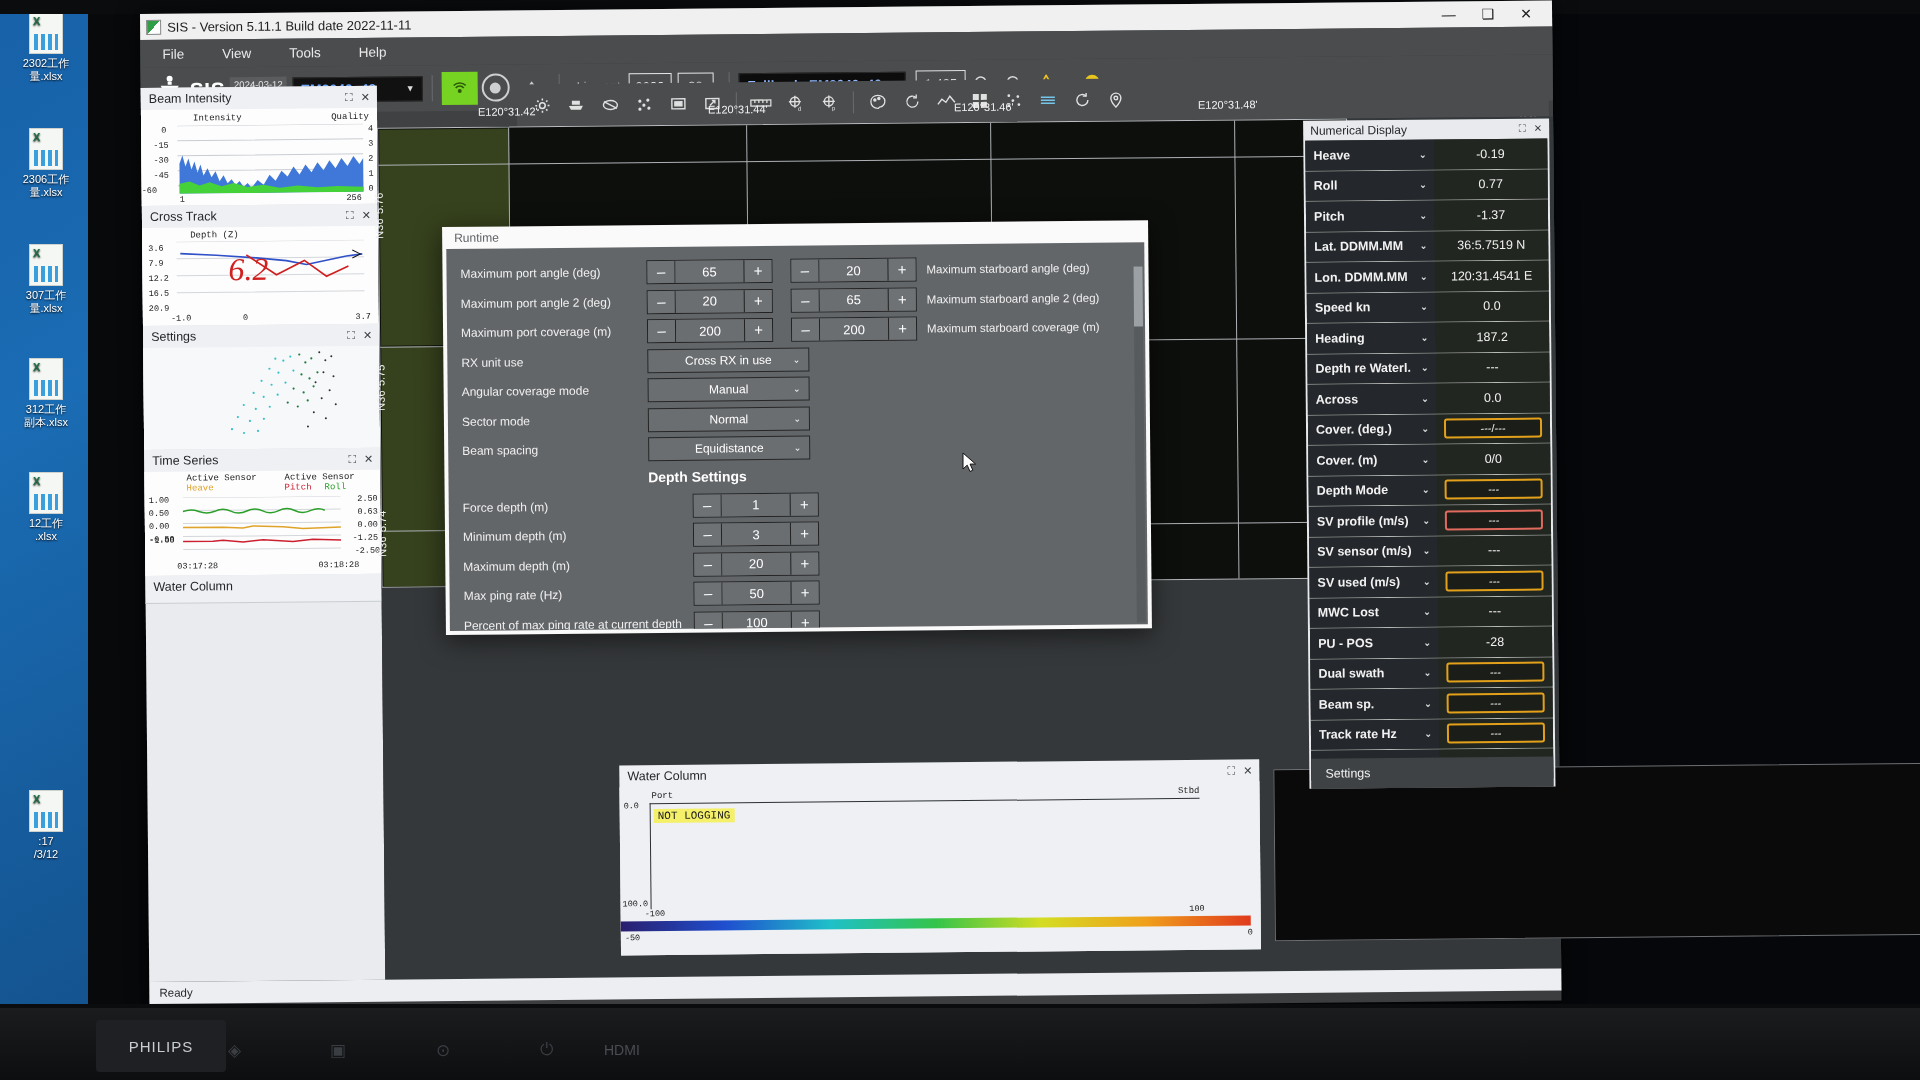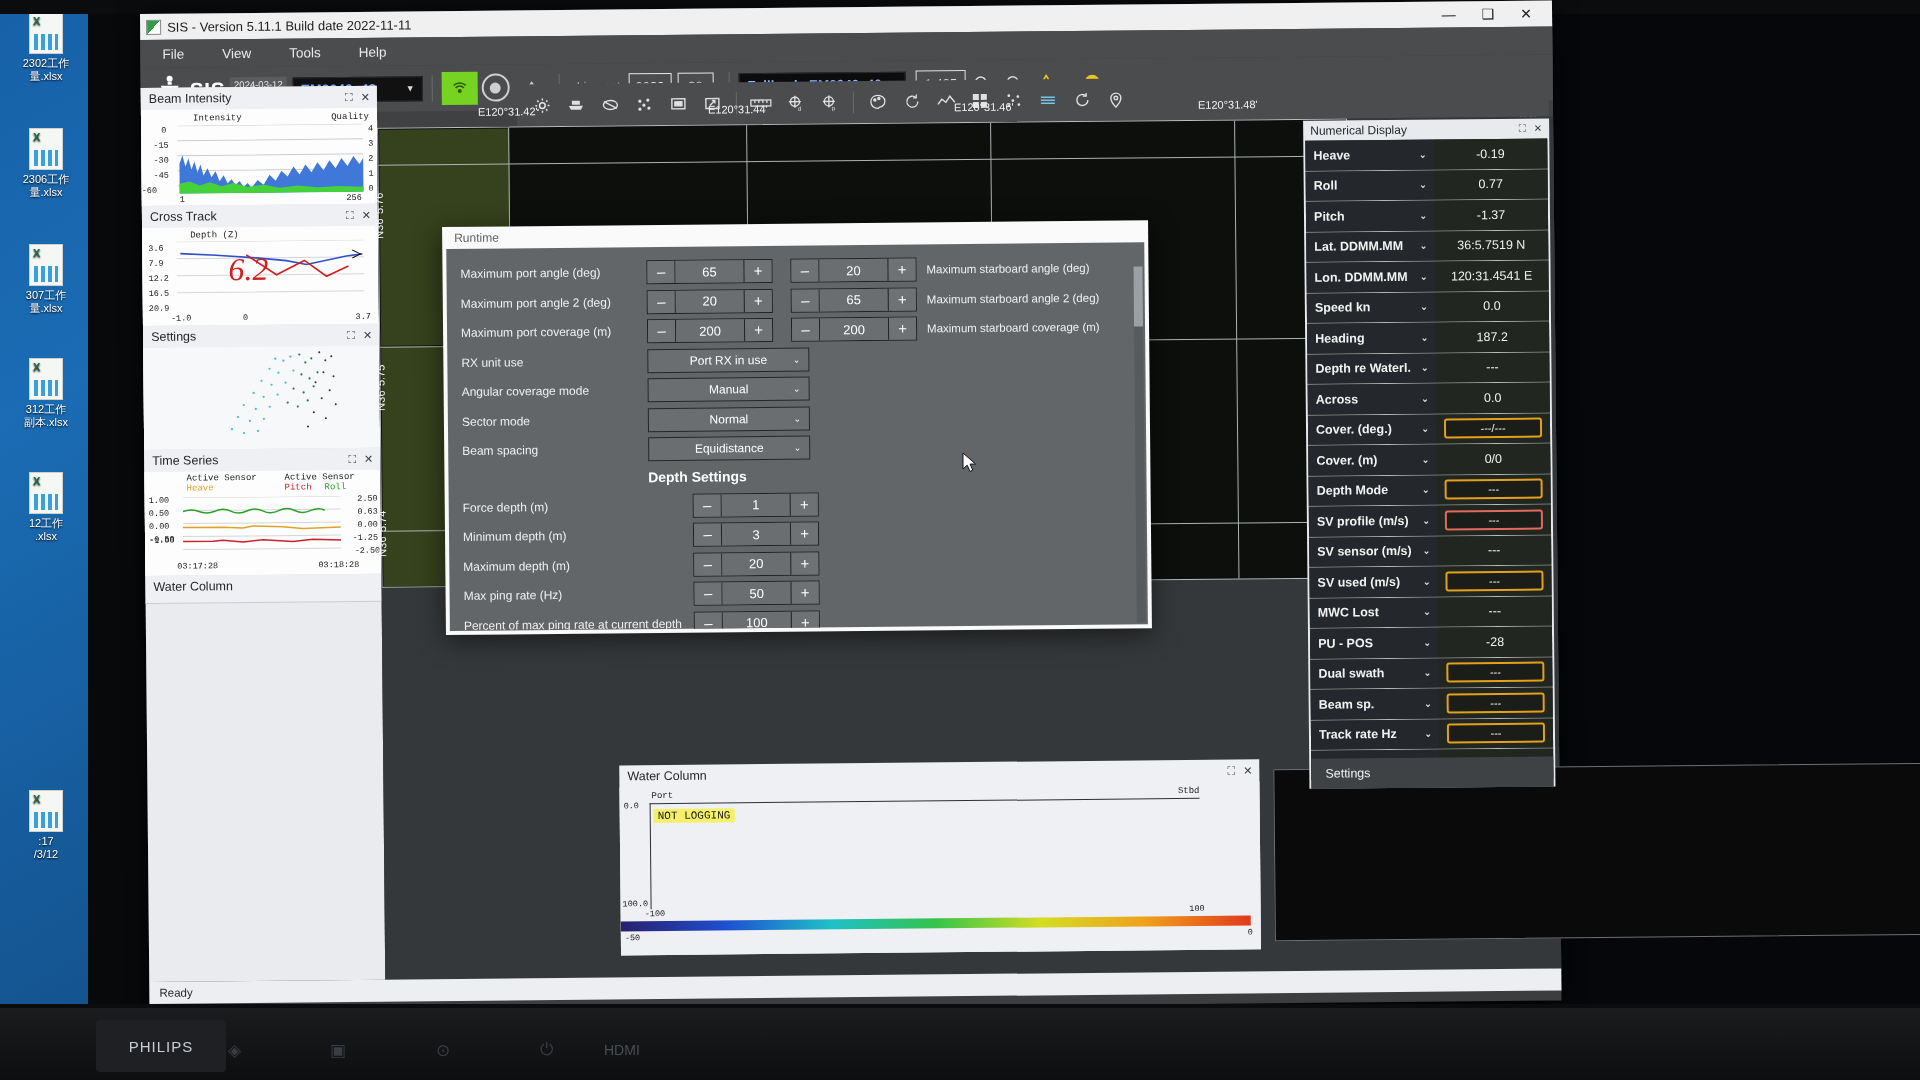--- a/index.html
+++ b/index.html
@@ -888,21 +888,21 @@
                   <div class="sv">200</div>
                   <div class="pl">+</div>
                 </div>
                 <div class="rlabel">Maximum starboard coverage (m)</div>
               </div>
             </div>
         <div id="select-rows">
               <div class="drow">
                 <div class="dlabel">RX unit use</div>
                 <div class="dsel" style="width:162px">
-                  <span>Port RX in use</span>
+                  <span>Cross RX in use</span>
                   <span class="ch">⌄</span>
                 </div>
               </div>
               <div class="drow">
                 <div class="dlabel">Angular coverage mode</div>
                 <div class="dsel" style="width:162px">
                   <span>Manual</span>
                   <span class="ch">⌄</span>
                 </div>
               </div>

